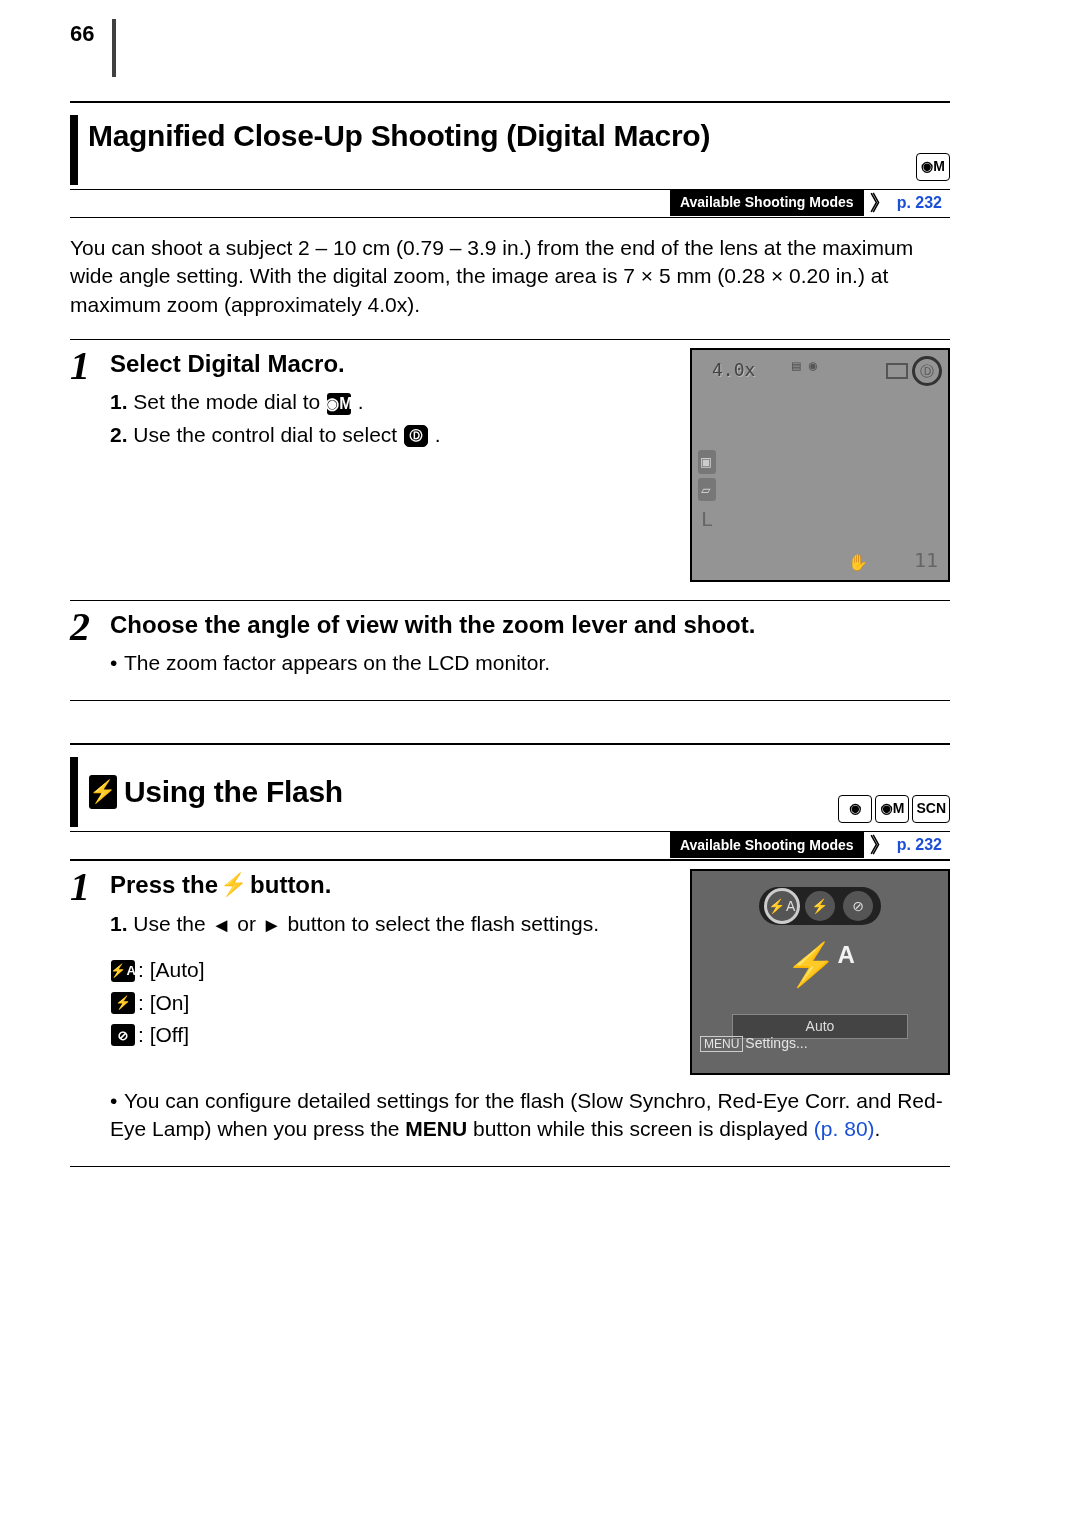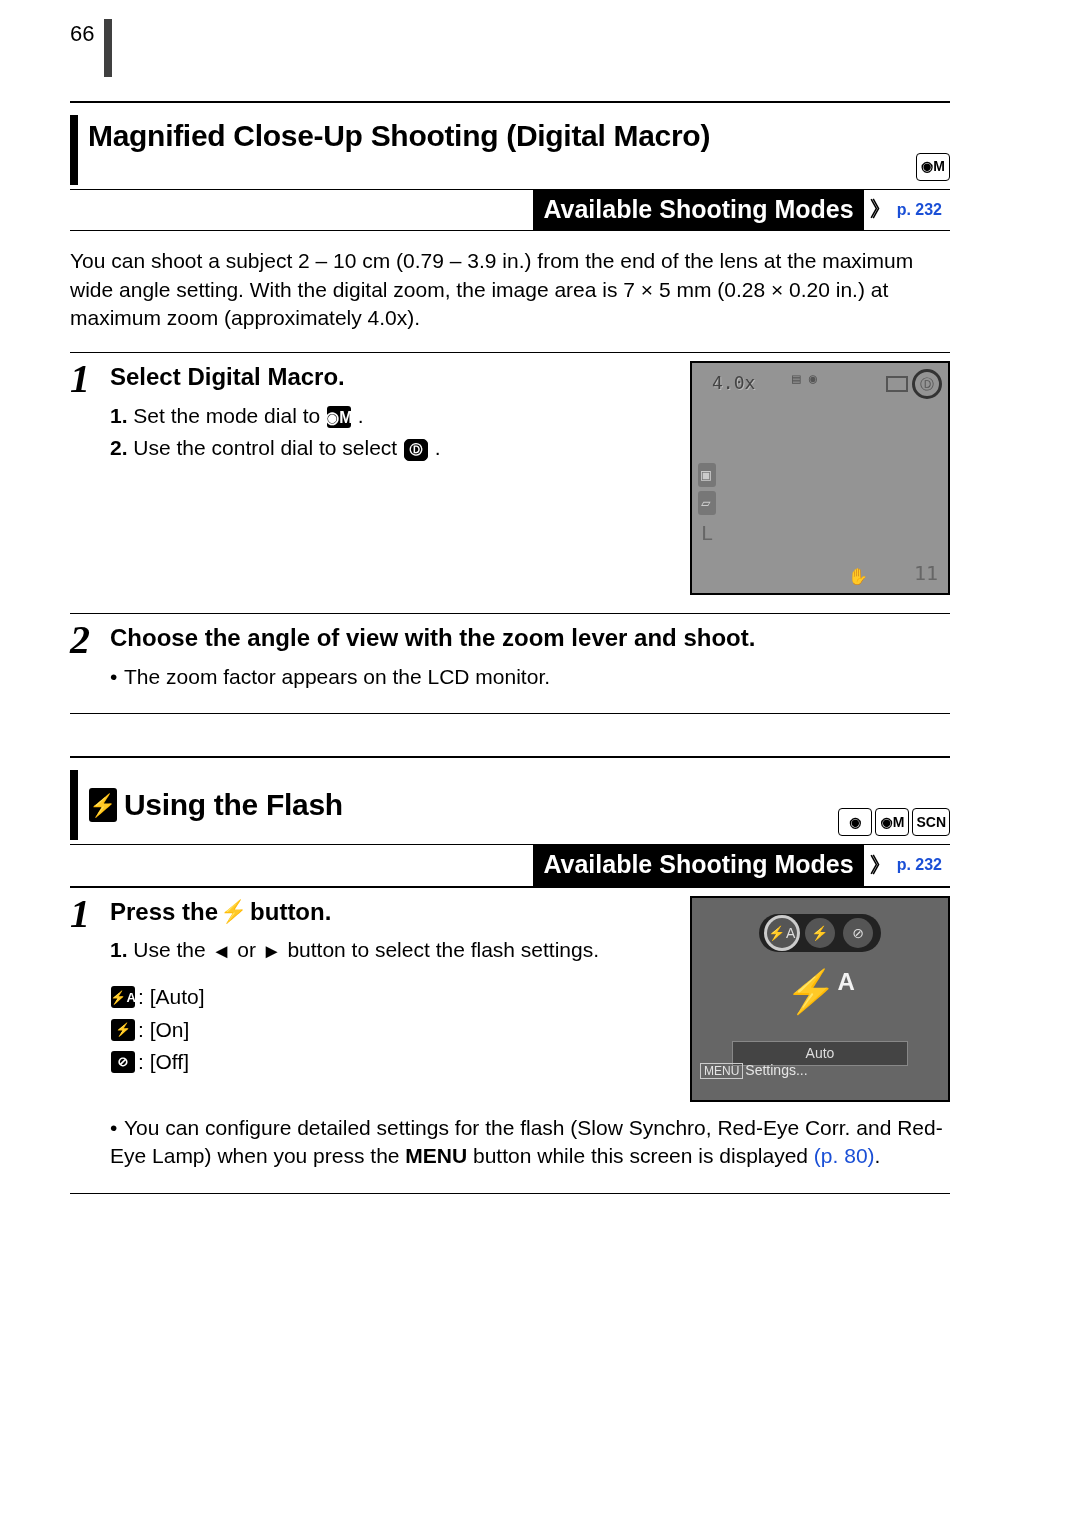--- a/index.html
+++ b/index.html
@@ -9,26 +9,27 @@
     padding: 20px 130px 80px 70px;
     background: #fff;
     color: #000;
     width: 1080px;
     font-size: 21px;
     line-height: 1.35;
   }
   .page-header {
     font-size: 22px;
     margin-bottom: 18px;
-    border-right: 8px solid #404040;
+    border-right: 4px solid #404040;
     display: inline-block;
-    padding-right: 10px;
+    padding-right: 18px;
     padding-bottom: 28px;
     margin-top: -8px;
     font-family: Arial, sans-serif;
+    font-weight: bold;
   }
   .section-title-wrap {
     border-top: 2px solid #000;
     border-bottom: 1px solid #000;
     padding-bottom: 4px;
     position: relative;
     margin-top: 6px;
   }
   .section-title-bar {
     display: flex;
@@ -70,21 +71,21 @@
     display: flex;
     justify-content: flex-end;
     align-items: center;
     border-bottom: 1px solid #000;
     margin-top: -1px;
   }
   .avail-pill {
     background: #000;
     color: #fff;
     font-weight: bold;
-    font-size: 25px;
+    font-size: 14px;
     padding: 4px 10px;
   }
   .avail-arrow {
     font-weight: bold;
     padding: 0 6px;
     color: #000;
   }
   .link-ref {
     color: #1a4fd6;
     font-weight: bold;

